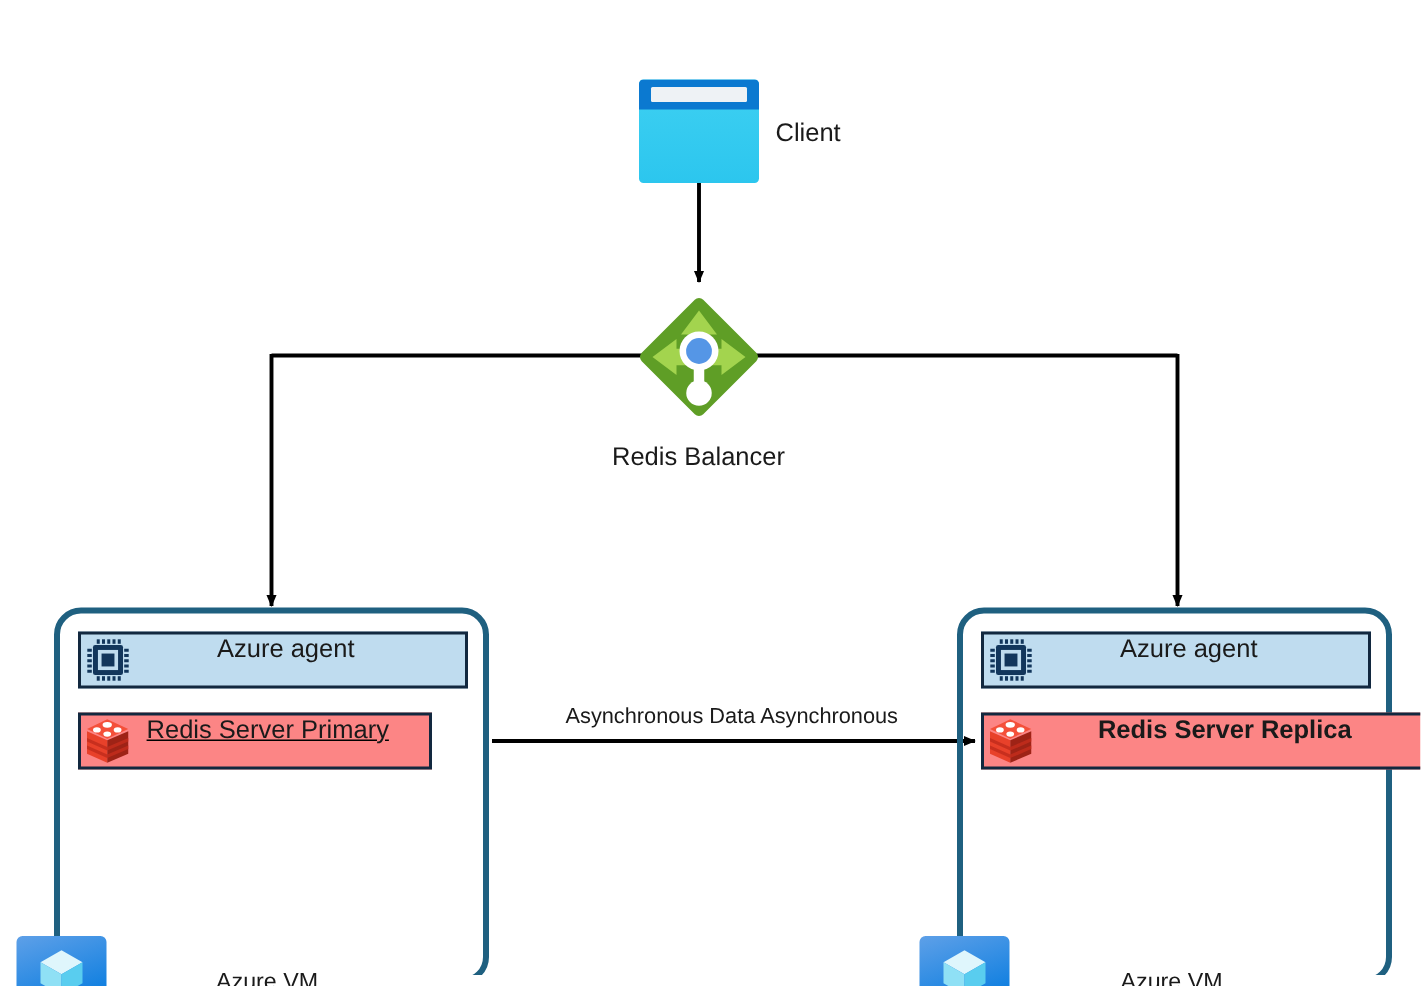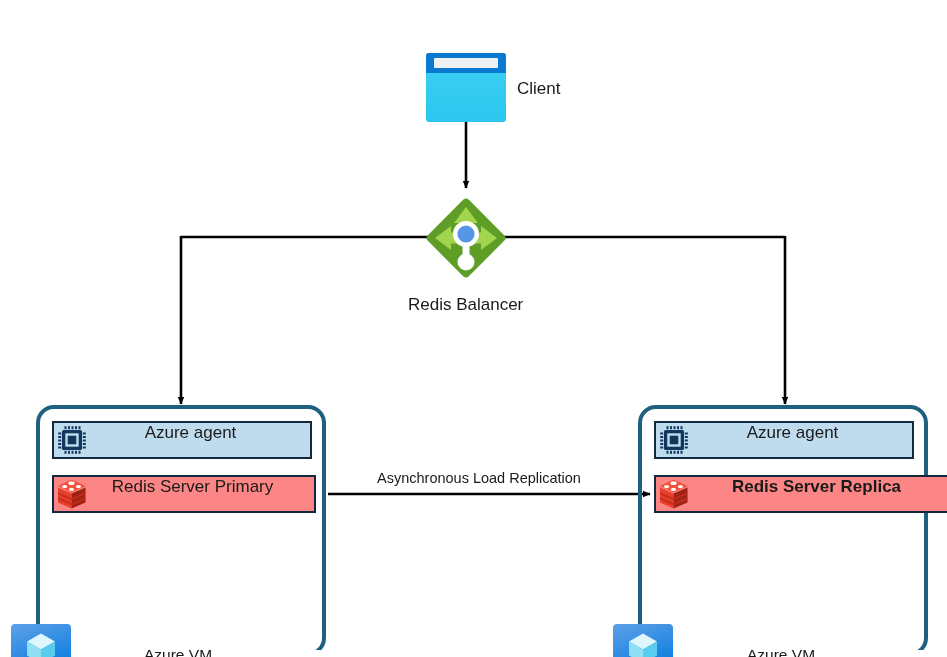--- a/index.html
+++ b/index.html
@@ -115,21 +115,21 @@
   }
   .svc-text {
     flex: 1 1 auto;
     text-align: center;
     font-size: 17px;
     color: #1a1a1a;
     padding-right: 18px;
     white-space: nowrap;
   }
   .agent-left  { left: 52px;  top: 381px; width: 260px; }
-  .redis-left  { left: 52px;  top: 435px; width: 264px; }
+  .redis-left  { left: 52px;  top: 435px; width: 236px; text-decoration: underline; }
   .agent-right { left: 654px; top: 381px; width: 260px; }
   .redis-right { left: 654px; top: 435px; width: 308px; font-weight: bold; }
 
   
   .vmicon {
     position: absolute;
     width: 62px;
     height: 66px;
   }
   .vmicon-left  { left: 10px;  top: 583px; }
@@ -275,21 +275,21 @@
       <rect x="1" y="1" width="60" height="47" rx="4" fill="url(#azmonL)"></rect>
       <g>
         <path d="M31 10.5 L45 18.5 L31 26.5 L17 18.5 Z" fill="#dff6fc"></path>
         <path d="M17 18.5 L31 26.5 L31 40.5 L17 32.5 Z" fill="#8fe0f5"></path>
         <path d="M45 18.5 L31 26.5 L31 40.5 L45 32.5 Z" fill="#59cdef"></path>
       </g>
     </svg>
   </div>
   <div class="label label-vm-left">Azure VM</div>
 
-  <div class="label label-repl">Asynchronous Load Replication</div>
+  <div class="label label-repl">Asynchronous Data Asynchronous</div>
 
   <div class="vm-box vm-right"></div>
   <div class="mask" style="left:662px; top:610px; width:268px; height:12px;"></div>
 
   <div class="svc svc-agent agent-right">
     <div class="svc-icon">
       <svg viewBox="0 0 34 34" width="34" height="34" xmlns="http://www.w3.org/2000/svg">
         <g fill="#12365c">
           <rect x="7" y="7" width="20" height="20" rx="1.5"></rect>
           <rect x="9.5" y="3.2" width="2" height="3"></rect>

